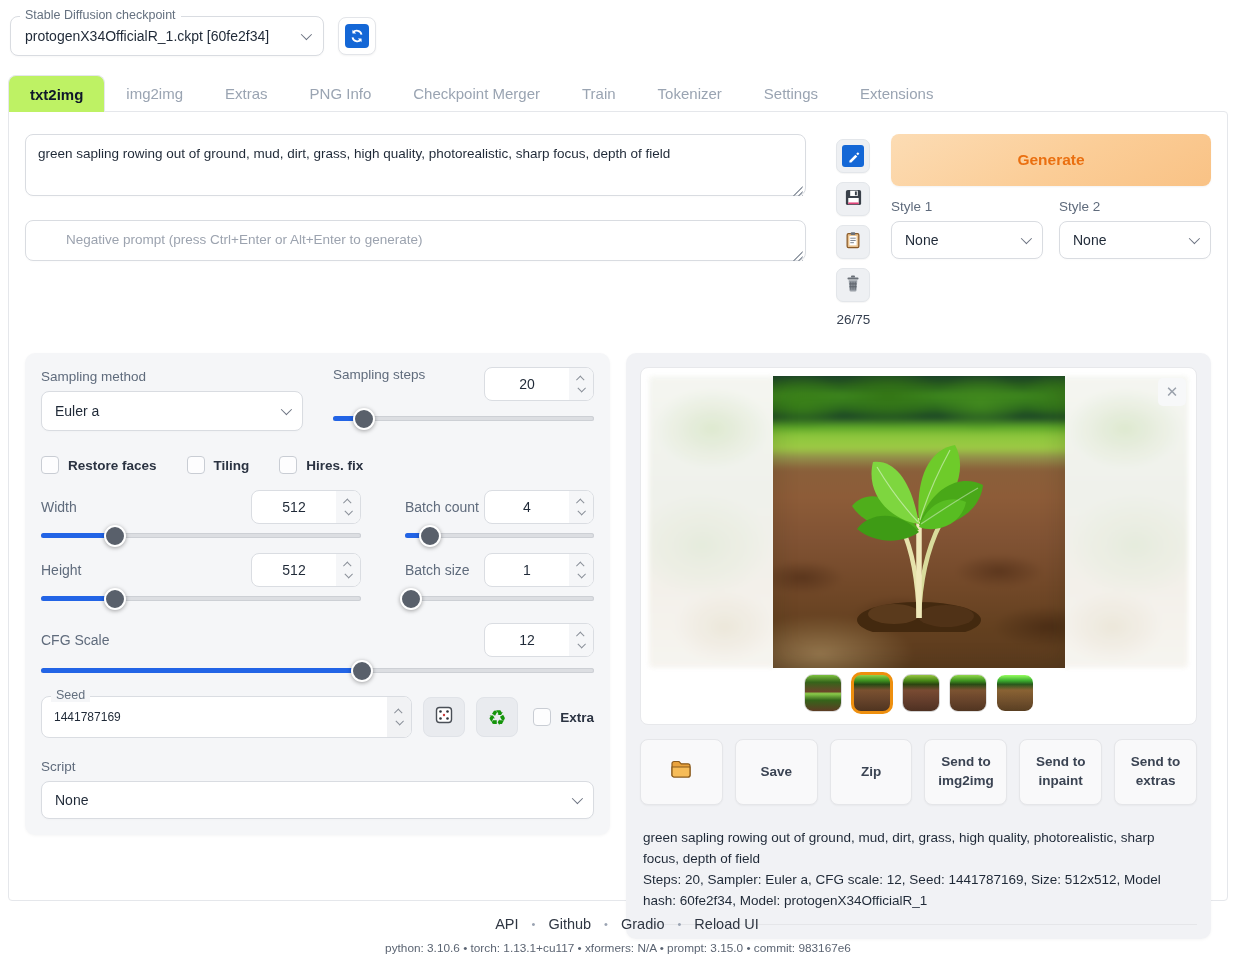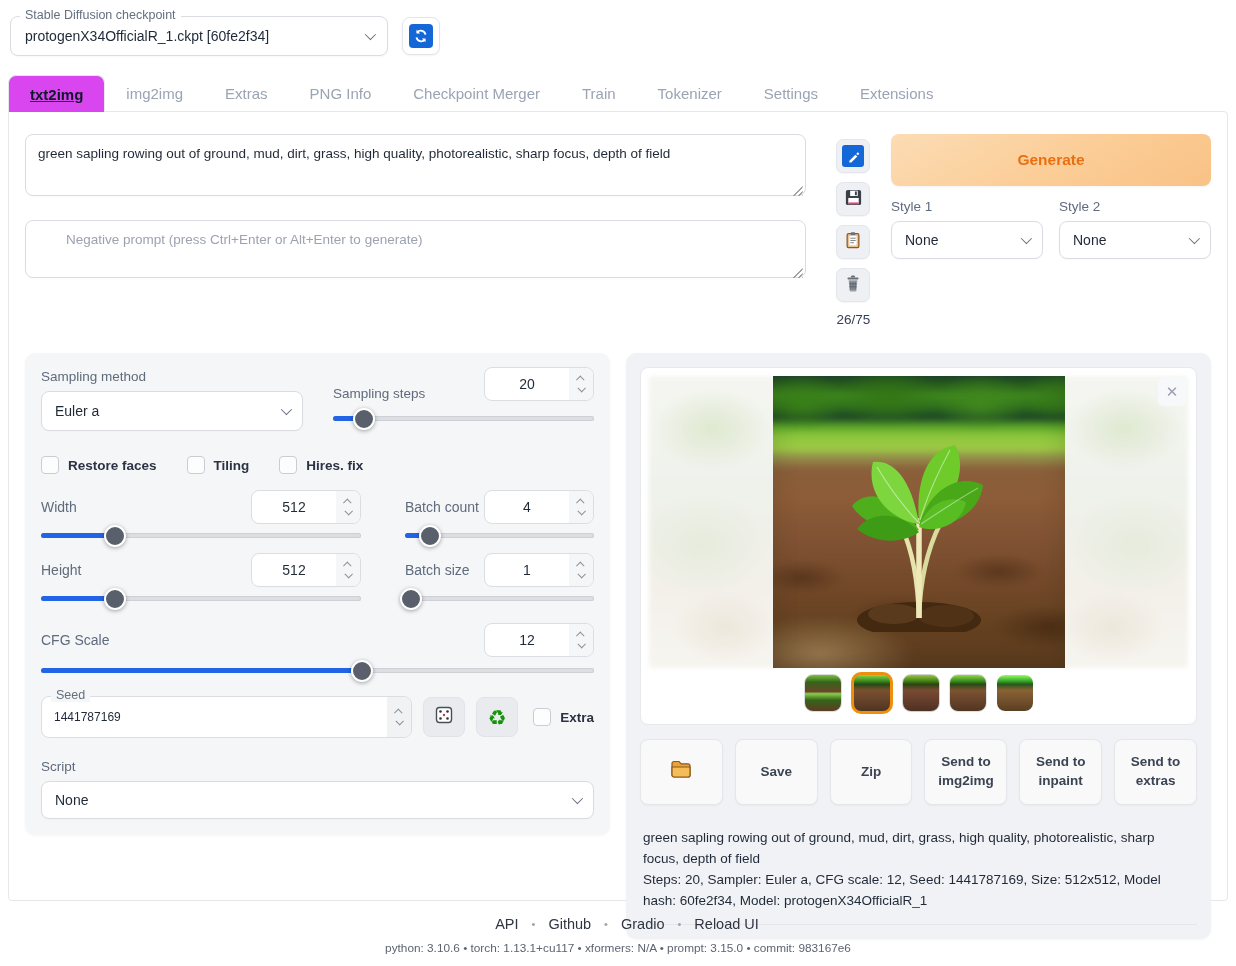--- a/index.html
+++ b/index.html
@@ -6,31 +6,31 @@
   html,body { width:1236px; height:966px; }
   body {
     background:#fff;
     font-family:"Liberation Sans","DejaVu Sans",sans-serif;
     color:#1f2937;
     position:relative;
     overflow:hidden;
   }
   
   .topbar{position:absolute;top:6px;left:10px;display:flex;gap:14px;align-items:flex-start;}
-  .ckpt{position:relative;width:378px;}
+  .ckpt{position:relative;width:314px;}
   .ckpt-label{position:absolute;top:2px;left:10px;background:#fff;padding:0 5px;font-size:12.5px;color:#64707f;z-index:2;white-space:nowrap;}
   .ckpt-box{margin-top:10px;height:40px;border:1px solid #d9dce1;border-radius:8px;background:#fff;display:flex;align-items:center;justify-content:space-between;padding:0 14px;box-shadow:0 1px 2px rgba(0,0,0,.03);cursor:pointer;}
   .ckpt-box .val{font-size:14px;color:#1f2937;}
   .chev{width:8px;height:8px;border-right:1.8px solid #6b7280;border-bottom:1.8px solid #6b7280;transform:rotate(45deg) translateY(-2px);flex:none;}
   .refresh-btn{margin-top:11px;width:38px;height:38px;border:1px solid #e3e5e9;border-radius:8px;background:#fff;display:flex;align-items:center;justify-content:center;box-shadow:0 1px 2px rgba(0,0,0,.05);cursor:pointer;}
   .refresh-ic{width:24px;height:24px;background:#1467d6;border-radius:4px;display:flex;align-items:center;justify-content:center;}
   
   .tabs{position:absolute;top:75px;left:8px;display:flex;z-index:3;}
   .tab{height:37px;padding:0 21px;display:flex;align-items:center;font-size:15px;color:#9aa4b2;cursor:pointer;white-space:nowrap;}
-  .tab.active{background:#d946ef;border:1px solid #e5e7eb;border-bottom:none;border-radius:8px 8px 0 0;color:#0f172a;font-weight:700;text-decoration:underline;}
+  .tab.active{background:#bef264;border:1px solid #e5e7eb;border-bottom:none;border-radius:8px 8px 0 0;color:#0f172a;font-weight:700;}
   .content{position:absolute;top:111px;left:8px;right:8px;height:790px;border:1px solid #e5e7eb;border-radius:0 4px 4px 4px;background:#fff;padding:16px;}
   
   .row1{display:flex;align-items:flex-start;}
   .prompt-col{width:792px;display:flex;flex-direction:column;gap:20px;padding-top:6px;}
   .ta-wrap{position:relative;}
   textarea{width:100%;border:1px solid #d9dce1;border-radius:8px;background:#fff;font-family:inherit;font-size:13.5px;color:#1f2937;padding:9px 12px;line-height:1.45;resize:none;outline:none;box-shadow:0 1px 2px rgba(0,0,0,.02);}
   textarea::placeholder{color:#9ca3af;}
   .ta-grip{position:absolute;right:3px;bottom:4px;width:11px;height:11px;clip-path:polygon(100% 0,100% 100%,0 100%);background:repeating-linear-gradient(135deg,transparent 0 2px,#9aa1ab 2px 3.2px);}
   .icons-col{width:44px;margin-left:26px;display:flex;flex-direction:column;align-items:center;gap:9px;padding-top:11px;}
   .tool-btn{width:34px;height:34px;border-radius:7px;background:#eef0f3;border:1px solid #e3e6ea;display:flex;align-items:center;justify-content:center;box-shadow:0 1px 1px rgba(0,0,0,.04);cursor:pointer;}
@@ -41,21 +41,21 @@
   .styles-row{display:flex;gap:16px;margin-top:13px;}
   .style-group{width:152px;}
   .field-label{font-size:13.5px;color:#5f6b7c;margin-bottom:7px;}
   .select{height:38px;border:1px solid #d9dce1;border-radius:8px;background:#fff;display:flex;align-items:center;justify-content:space-between;padding:0 13px;font-size:14px;color:#1f2937;cursor:pointer;box-shadow:0 1px 2px rgba(0,0,0,.02);}
   
   .row2{display:flex;gap:16px;margin-top:26px;align-items:flex-start;}
   .settings-panel{width:585px;background:#f5f6f8;border-radius:10px;padding:16px;box-shadow:0 1px 3px rgba(0,0,0,.04);}
   .samp-row{display:flex;gap:30px;}
   .samp-method{width:262px;}
   .samp-steps{flex:1;}
-  .steps-top{display:flex;align-items:flex-end;justify-content:space-between;margin-top:-2px;}
+  .steps-top{display:flex;align-items:flex-start;justify-content:space-between;margin-top:-2px;}
   .num{width:110px;height:34px;border:1px solid #dadde2;border-radius:8px;background:#fff;display:flex;align-items:stretch;overflow:hidden;}
   .num input{flex:1;min-width:0;border:none;outline:none;text-align:center;font-size:14px;color:#1f2937;background:transparent;font-family:inherit;}
   .spin{width:24px;display:flex;flex-direction:column;align-items:center;justify-content:center;gap:4px;background:#f5f6f8;cursor:pointer;}
   .sc{width:6px;height:6px;border-right:1.6px solid #8b919a;border-bottom:1.6px solid #8b919a;}
   .sc.up{transform:rotate(-135deg) translateY(-1px);}
   .sc.dn{transform:rotate(45deg) translateY(-1px);}
   .slider{position:relative;height:5px;background:#dcdee2;border-radius:3px;box-shadow:inset 0 0 0 1px #cdd0d5;cursor:pointer;}
   .slider .fill{position:absolute;left:0;top:0;bottom:0;width:var(--f);background:#2264e6;border-radius:3px;}
   .slider .thumb{position:absolute;top:50%;left:var(--f);transform:translate(-50%,-50%);width:22px;height:22px;border-radius:50%;background:#59606b;border:2px solid #fff;box-shadow:0 1px 4px rgba(0,0,0,.35);cursor:grab;}
   .steps-slider{margin-top:15px;}
@@ -159,21 +159,21 @@
 
 <div class="content">
 
   <div class="row1">
     <div class="prompt-col">
       <div class="ta-wrap">
         <textarea class="ta" style="height: 62px;">green sapling rowing out of ground, mud, dirt, grass, high quality, photorealistic, sharp focus, depth of field</textarea>
         <span class="ta-grip"></span>
       </div>
       <div class="ta-wrap">
-        <textarea class="ta" style="height: 58px; padding-left: 40px;" placeholder="Negative prompt (press Ctrl+Enter or Alt+Enter to generate)"></textarea>
+        <textarea class="ta" style="height: 41px; padding-left: 40px;" placeholder="Negative prompt (press Ctrl+Enter or Alt+Enter to generate)"></textarea>
         <span class="ta-grip"></span>
       </div>
     </div>
 
     <div class="icons-col">
       <div class="tool-btn">
         <span class="brush-bg">
           <svg width="15" height="15" viewBox="0 0 20 20">
               <path d="M4.5 15.5l8-8 2.6 2.6-8 8H4.5z" fill="#fff"></path>
               <path d="M13.7 6.3l2.1-2.1 2 2-2.1 2.1z" fill="#fff"></path>

